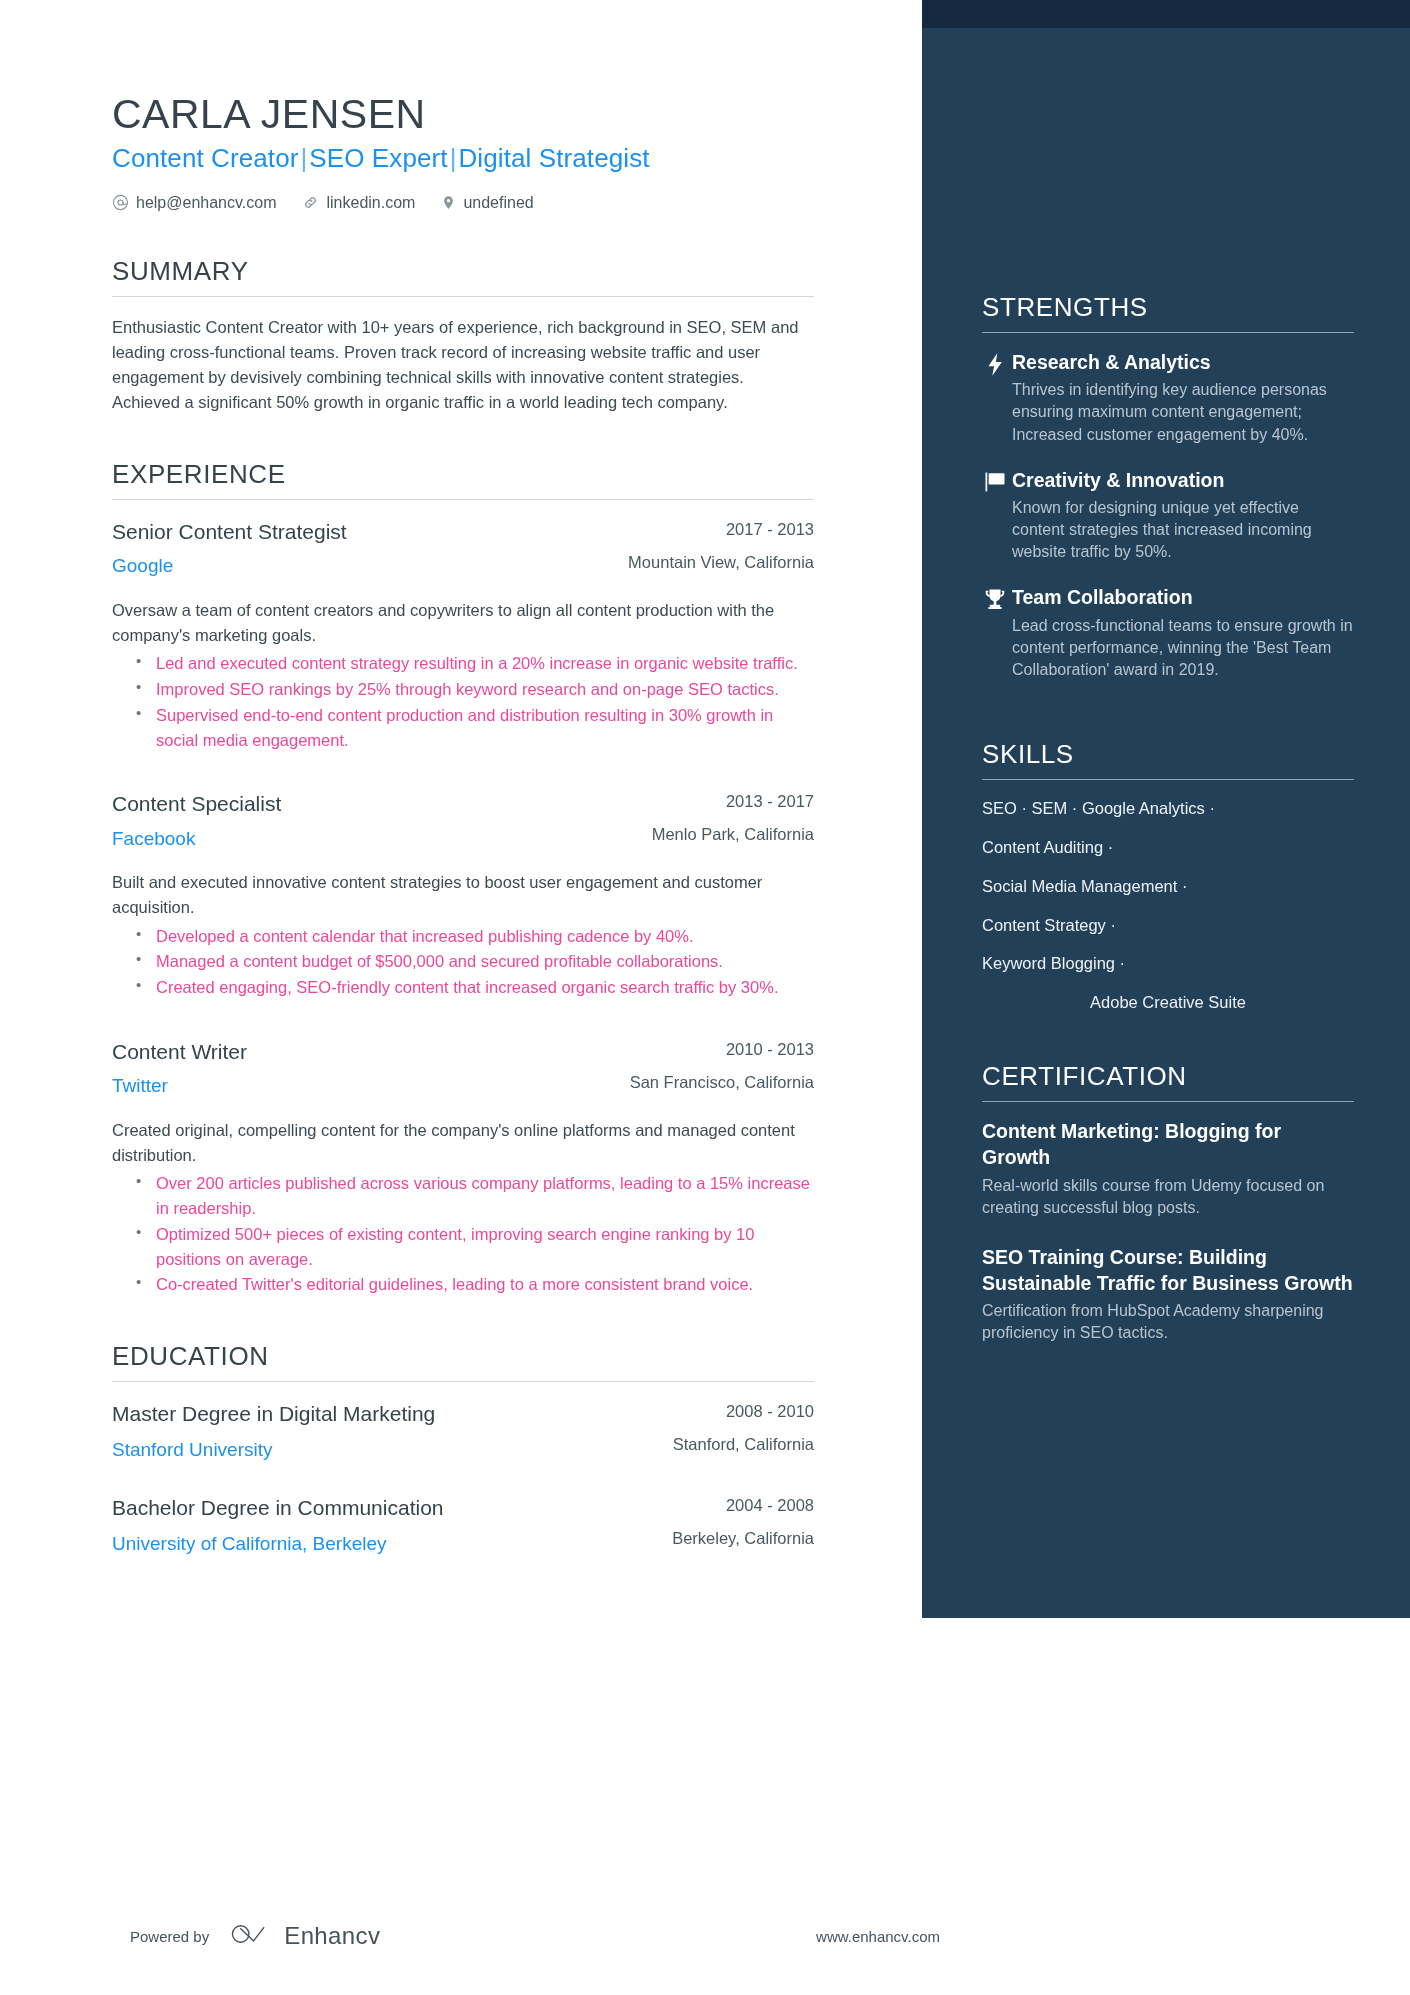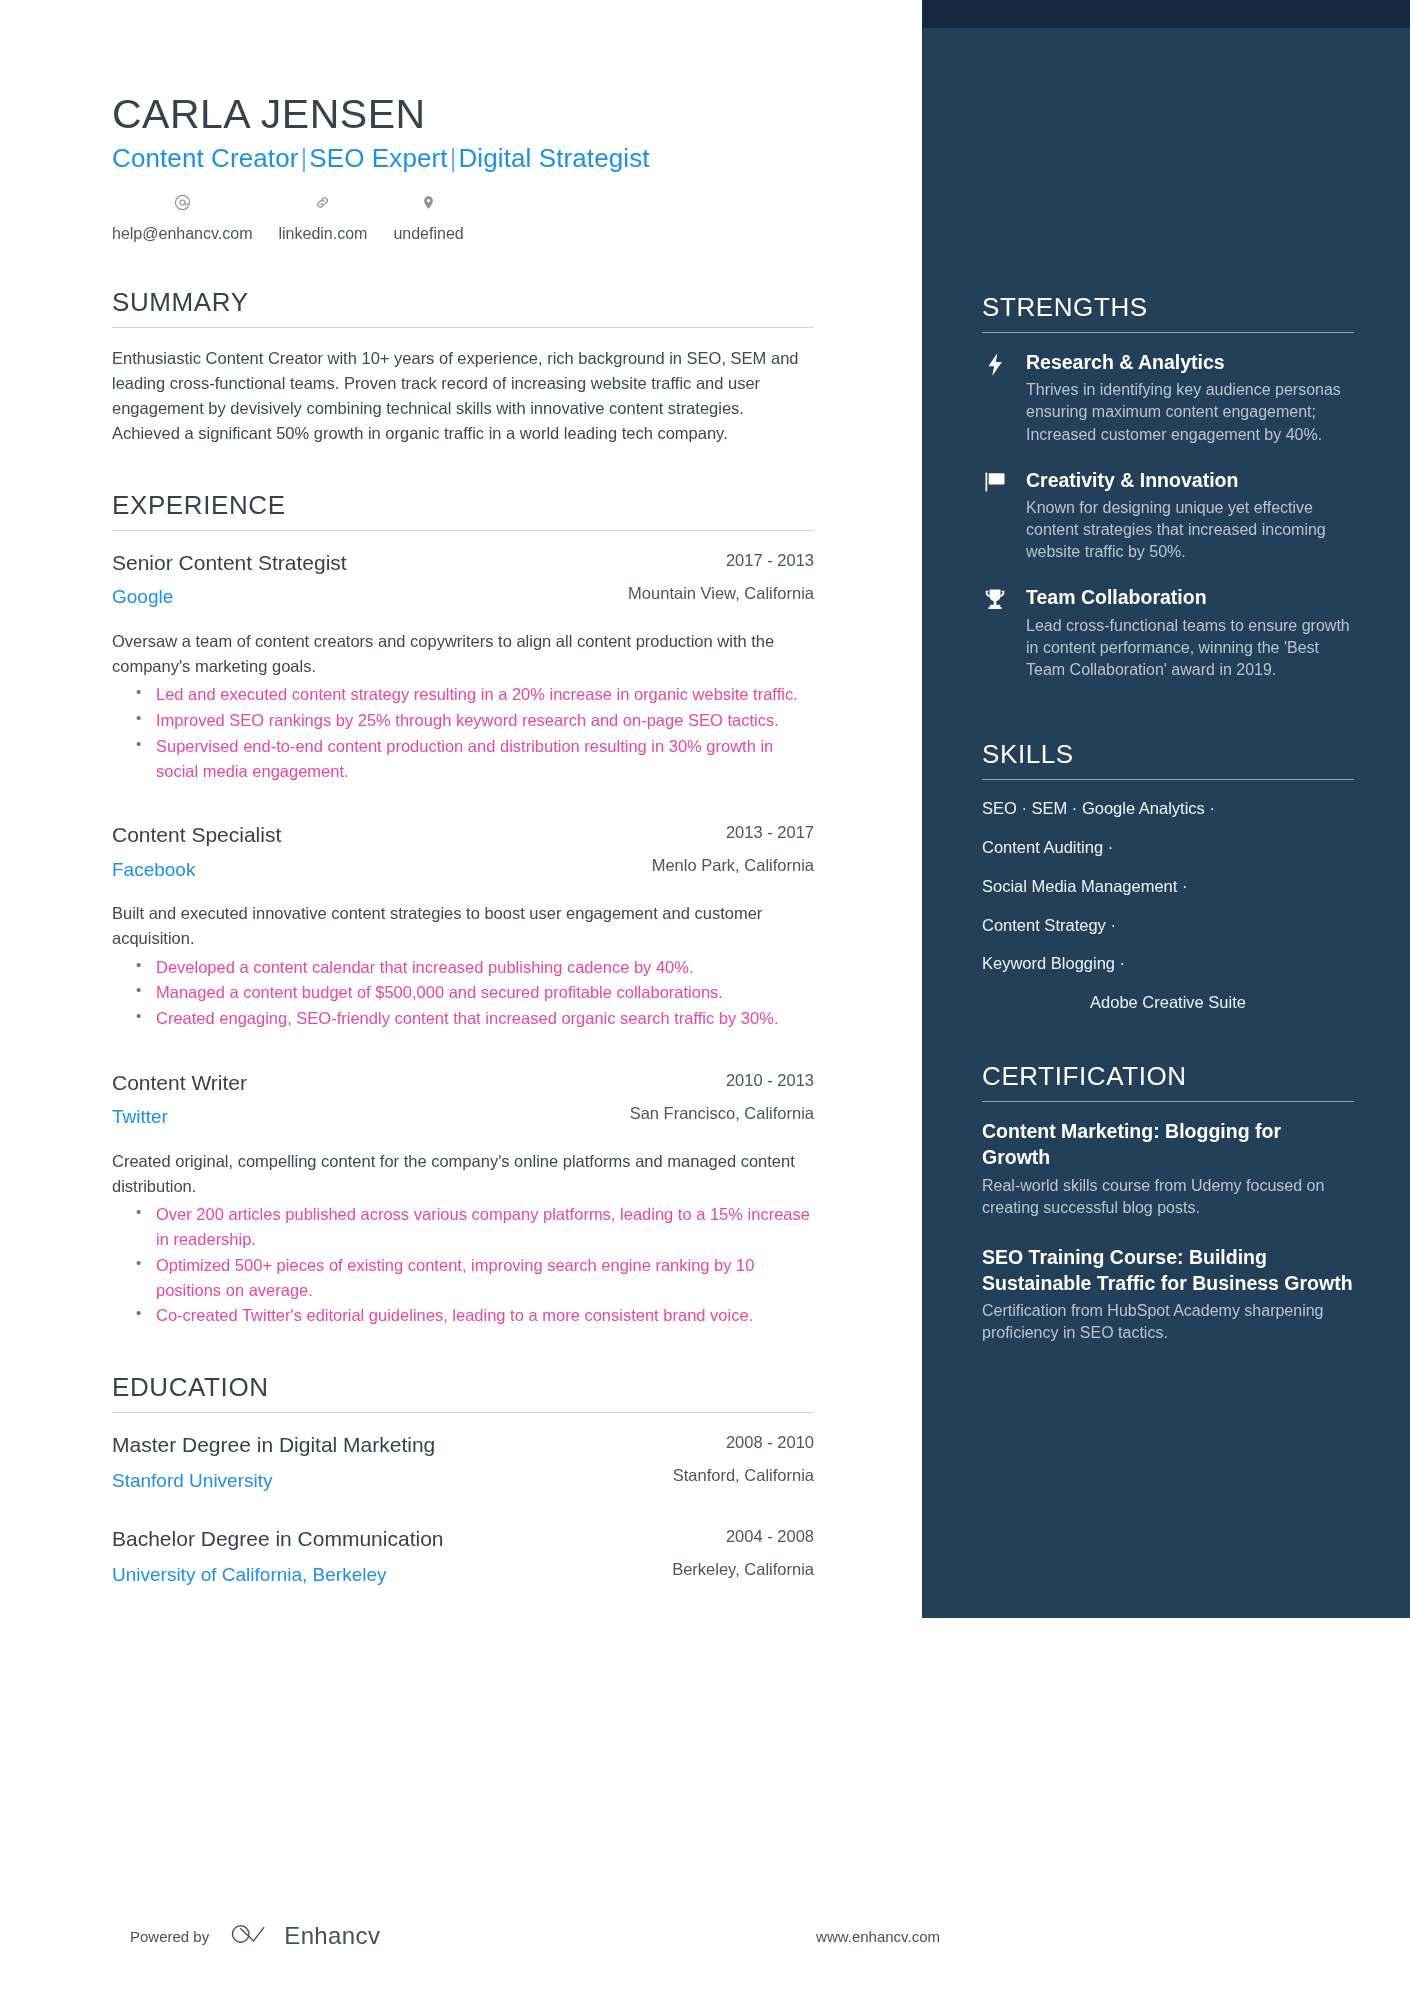--- a/index.html
+++ b/index.html
@@ -75,23 +75,22 @@
     display: flex;
     align-items: center;
     gap: 26px;
     font-size: 16px;
     color: #4a5862;
     margin-top: 6px;
   }
   .contact-item {
     display: flex;
     align-items: center;
-    gap: 14px;
+    gap: 7px;
     white-space: nowrap;
-    flex-direction: column;
   }
   .contact-item svg { display: block; }
 
   
   .sec {
     margin-top: 44px;
   }
   .sec-title {
     font-size: 26px;
     color: #37434c;
@@ -227,21 +226,21 @@
   }
   .s-rule {
     height: 1px;
     background: #8fa2b3;
     width: 100%;
     margin-bottom: 17px;
   }
 
   .strength {
     display: flex;
-    gap: 18px;
+    gap: 4px;
     margin-bottom: 22px;
     align-items: flex-start;
   }
   .strength-icon {
     flex: 0 0 26px;
     width: 26px;
     padding-top: 3px;
     display: flex;
     justify-content: center;
   }

